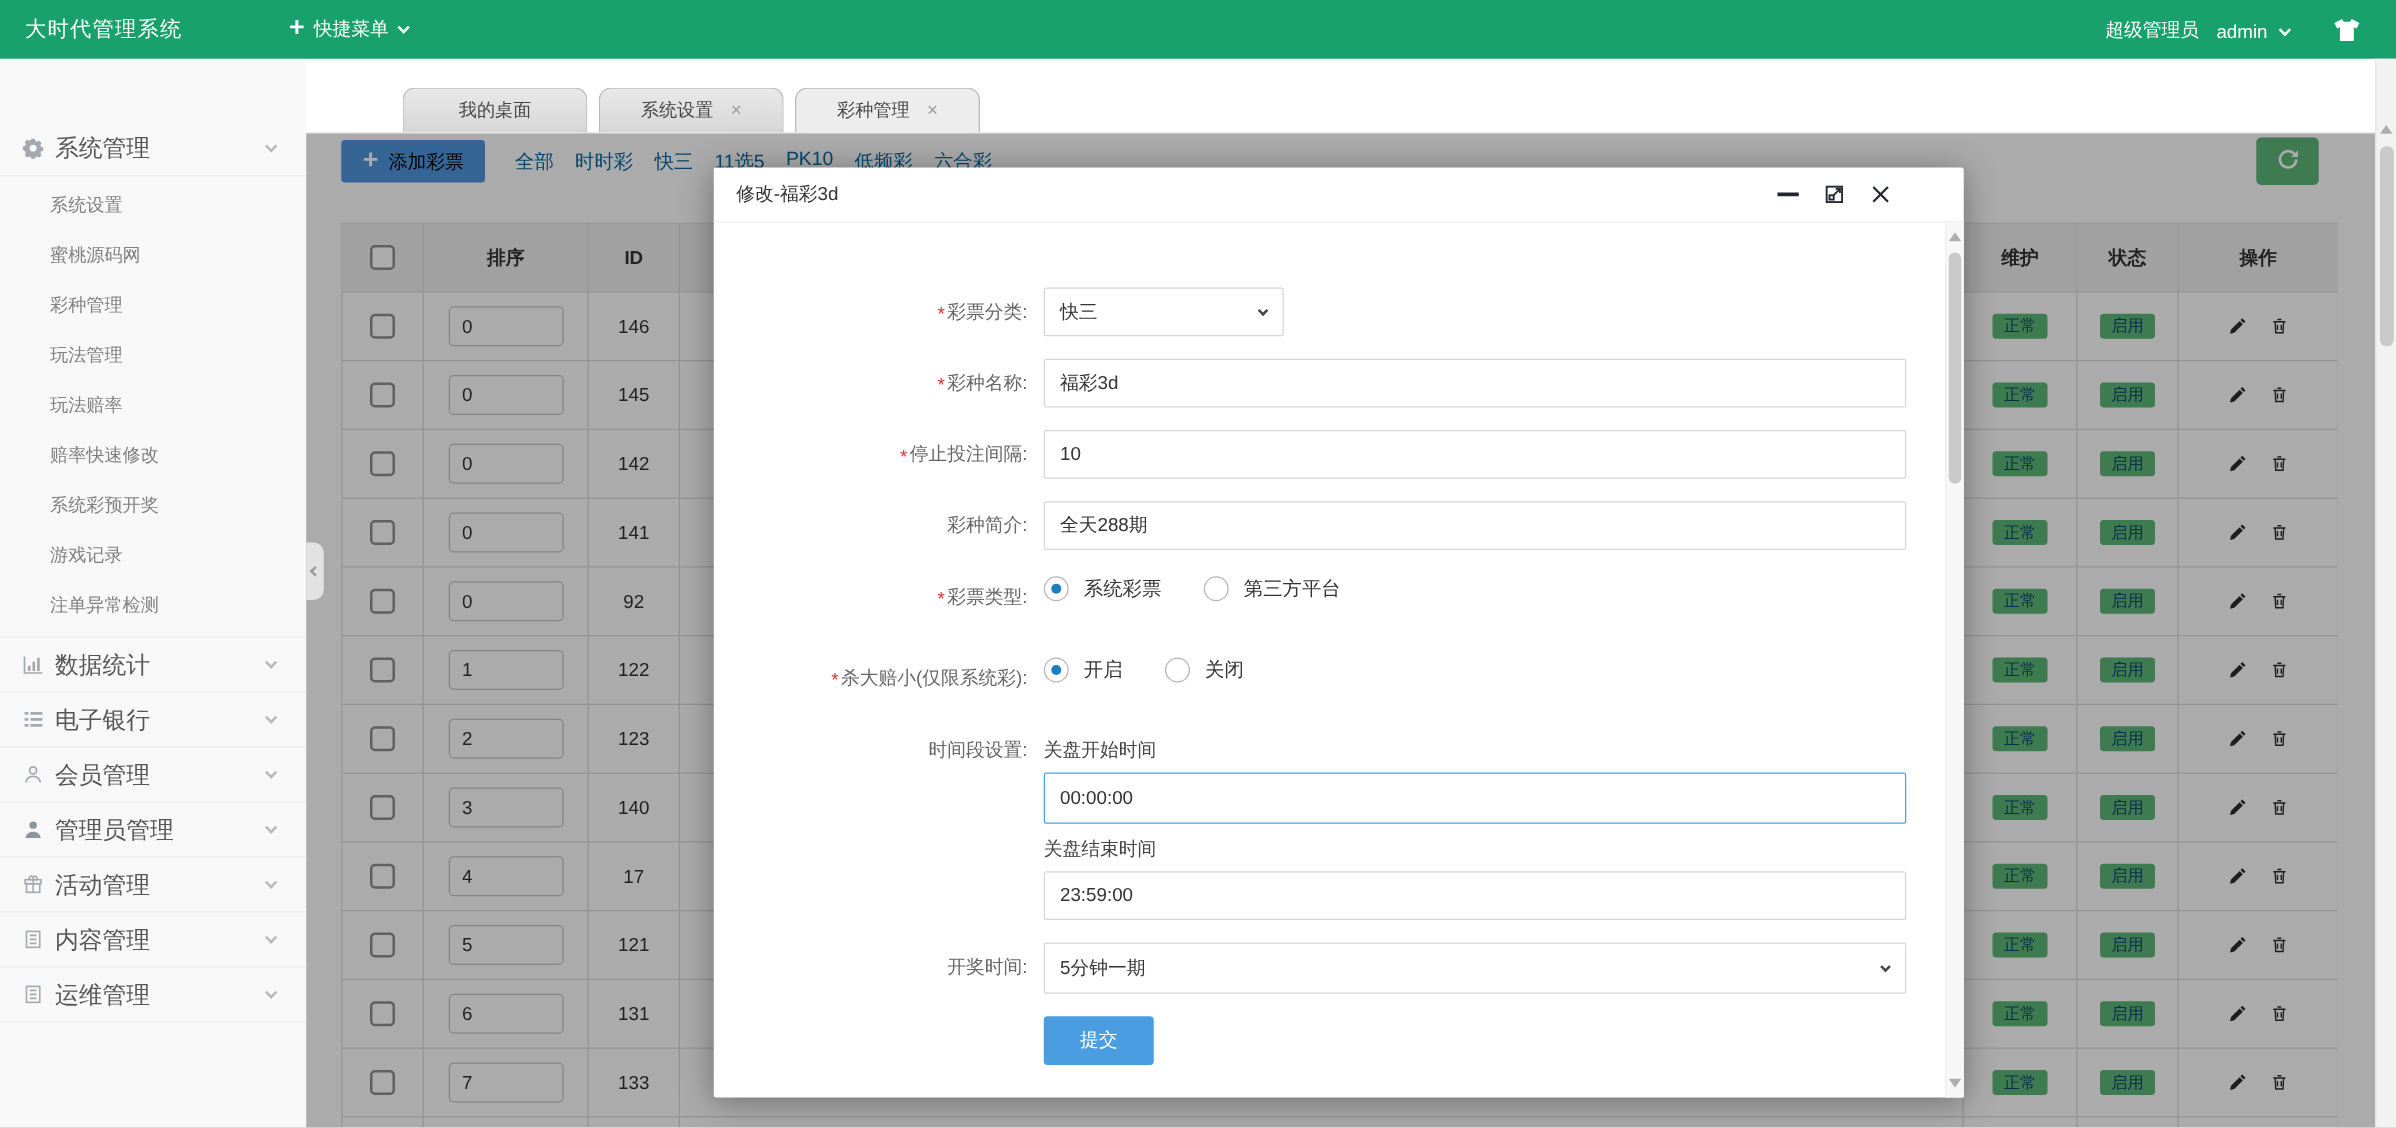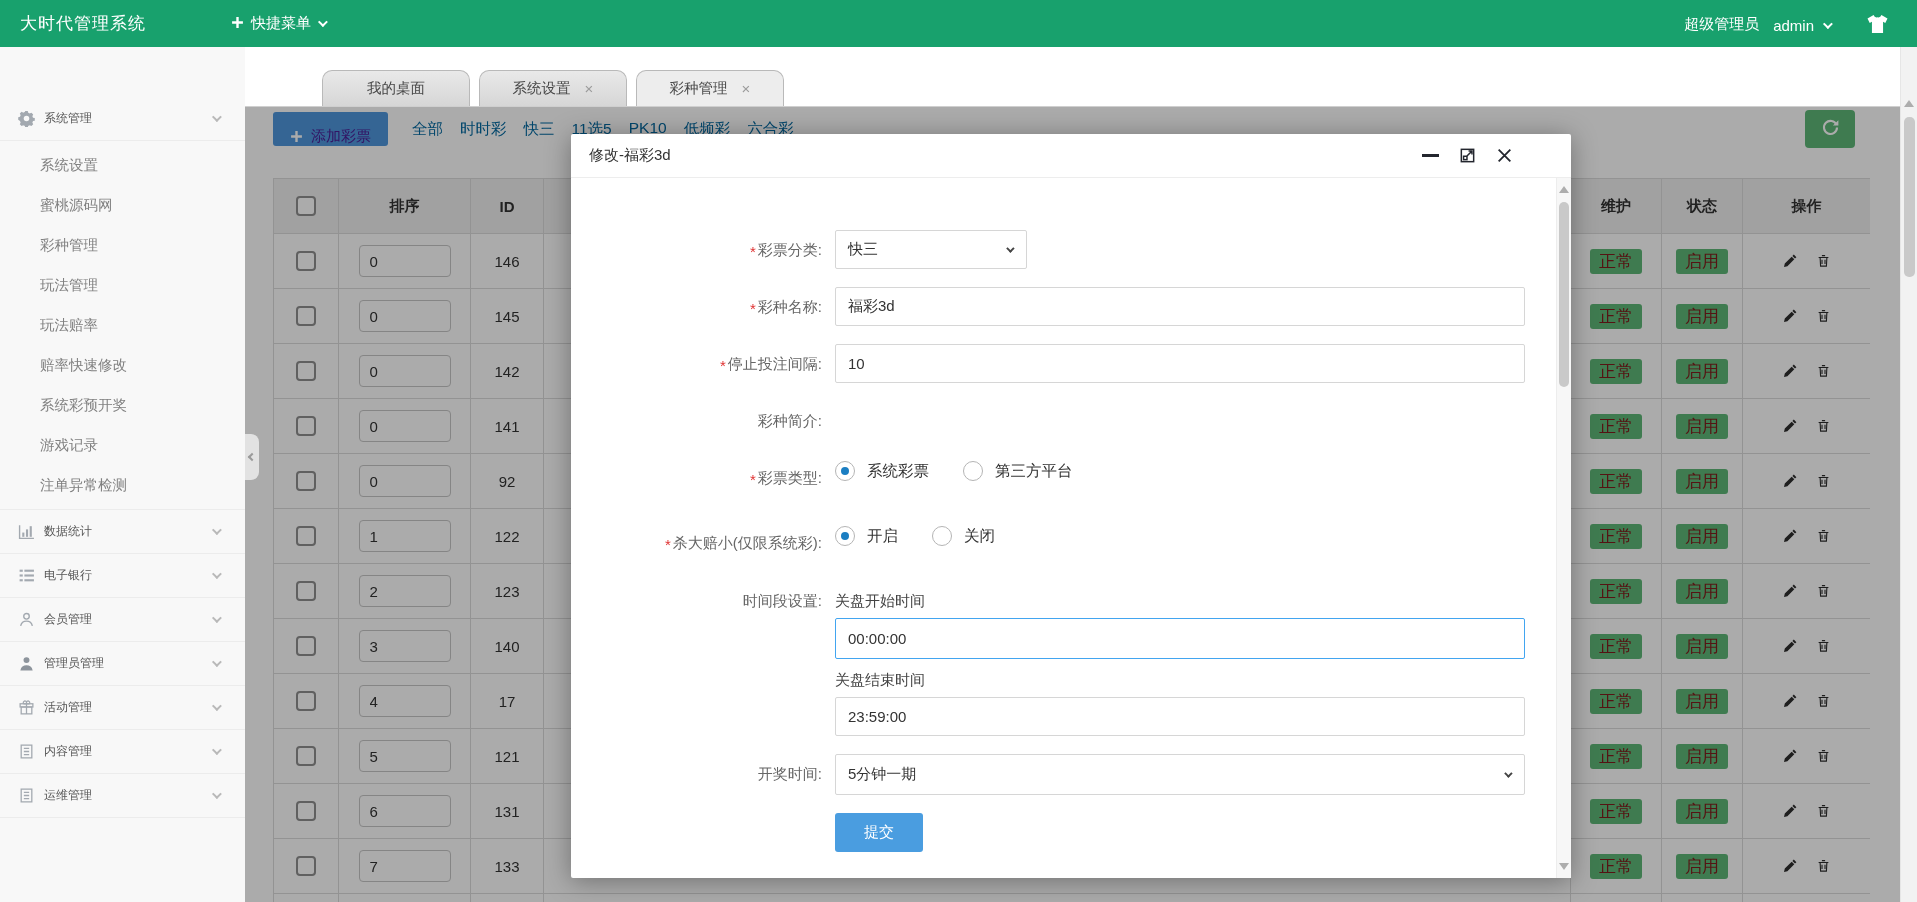--- a/index.html
+++ b/index.html
@@ -14,21 +14,21 @@
   .hdr-right { margin-left:auto; display:flex; align-items:flex-end; gap:14px; margin-right:28px; font-size:15px; }
   .chev { display:inline-block; width:7px; height:7px; border-right:2px solid currentColor; border-bottom:2px solid currentColor;
     transform:rotate(45deg) translateY(-2px); }
   .user-drop { display:flex; align-items:center; gap:9px; cursor:pointer; }
   .tshirt { margin-left:22px; display:flex; align-items:center; cursor:pointer; }
 
   
   .sidebar { position:absolute; left:0; top:47px; width:245px; bottom:0; background:#f8f8f8; padding-top:50px; z-index:5; }
   .side-group { height:44px; display:flex; align-items:center; padding:0 18px; border-bottom:1px solid #ececec; cursor:pointer; }
   .side-group .g-icon { width:17px; height:17px; margin-right:9px; display:inline-flex; }
-  .side-group .g-label { font-size:12px; color:#565656; flex:1; }
+  .side-group .g-label { font-size:19px; color:#565656; flex:1; }
   .side-group .chev { color:#b9b9b9; margin-right:8px; }
   .side-sub { list-style:none; padding:4px 0; border-bottom:1px solid #ececec; }
   .side-sub li { height:40px; line-height:40px; padding-left:40px; font-size:14.5px; color:#808080; cursor:pointer; }
 
   
   .collapse-handle { position:absolute; left:245px; top:434px; width:14px; height:46px; background:#e2e2e2;
     border-radius:0 8px 8px 0; z-index:60; display:flex; align-items:center; justify-content:center; cursor:pointer; }
   .collapse-handle .chev { transform:rotate(135deg); color:#9a9a9a; width:6px; height:6px; }
 
   
@@ -38,36 +38,36 @@
   .tabbar { position:absolute; left:0; top:23px; height:37px; right:0; }
   .tabbar .rule { position:absolute; left:0; right:0; bottom:0; height:1px; background:#cfcfcf; }
   .tabs { position:absolute; left:77px; top:0; display:flex; gap:9px; height:36px; }
   .tab { height:36px; display:flex; align-items:center; padding:0 30px; background:linear-gradient(#e9e9e9,#d6d6d6);
     border:1px solid #b9b9b9; border-bottom:none; border-radius:10px 10px 0 0; font-size:14.5px; color:#474747; cursor:pointer; min-width:148px; justify-content:center; gap:14px; }
   .tab.active { background:#ededed; }
   .tab .close-x { color:#9b9b9b; font-size:15px; line-height:1; cursor:pointer; }
 
   
   .toolbar { position:absolute; left:28px; top:65px; display:flex; align-items:center; gap:24px; }
-  .btn-add { height:34px; padding:0 17px; background:var(--add-button-blue,#4f97dd); color:#4c1d95; font-size:15px;
-    border:none; border-radius:3px; display:flex; align-items:flex-end; gap:8px; cursor:pointer; }
+  .btn-add { height:34px; padding:0 17px; background:var(--add-button-blue,#4f97dd); color:#000000; font-size:15px;
+    border:none; border-radius:3px; display:flex; align-items:center; gap:8px; cursor:pointer; }
   .filters { display:flex; gap:17px; font-size:15.5px; color:#0369a1; }
   .filters span { cursor:pointer; }
   .btn-refresh { position:absolute; right:45px; top:63px; width:50px; height:38px; background:var(--badge-green,#5FB878);
     border:none; border-radius:4px; display:flex; align-items:center; justify-content:center; cursor:pointer; }
 
   
   .table-wrap { position:absolute; left:28px; top:131px; width:1597px; height:724px; overflow:hidden; }
   table { border-collapse:collapse; table-layout:fixed; width:1597px; background:#fff; }
   th,td { border:1px solid #dcdcdc; height:55px; text-align:center; font-size:15px; color:#333; overflow:hidden; }
   thead th { background:#f0f0f0; font-weight:bold; }
   .cb { width:20px; height:20px; border:2px solid #8f8f8f; border-radius:4px; background:#fff; margin:0 auto; cursor:pointer; }
   .sort-input { width:92px; height:32px; border:1px solid #c7c7c7; border-radius:4px; background:transparent;
     font-size:15px; color:#333; padding-left:10px; font-family:inherit; }
-  .badge { display:inline-block; background:var(--badge-green,#5FB878); color:#7f1d1d; font-size:17px; padding:1px 9px;
+  .badge { display:inline-block; background:var(--badge-green,#5FB878); color:#0c4a6e; font-size:13px; padding:1px 9px;
     border-radius:3px; cursor:pointer; }
   .ops { display:flex; justify-content:center; gap:18px; align-items:center; height:100%; }
   .ops span { cursor:pointer; display:inline-flex; }
 
   
   .shade { position:absolute; left:245px; top:107px; right:17px; bottom:0; background:rgba(0,0,0,0.33); z-index:50; }
 
   
   .modal { position:absolute; left:571px; top:134px; width:1000px; height:744px; background:#fff; z-index:100;
     box-shadow:0 3px 26px rgba(0,0,0,0.35); border-radius:2px; }
@@ -668,20 +668,21 @@
       </div>
 
       <div class="frow req">
         <div class="flabel">停止投注间隔:</div>
         <div class="fld"><input class="inp" value="10" style=""></div>
       </div>
 
 
       <div class="frow">
         <div class="flabel">彩种简介:</div>
+        <div class="fld"><input class="inp" value="全天288期" style=""></div>
       </div>
 
       <div class="frow req radios">
         <div class="flabel">彩票类型:</div>
         <div class="fld radio-row">
           <span class="radio on">
             <i class="rdot"></i>
             <span>系统彩票</span>
           </span>
           <span class="radio">

